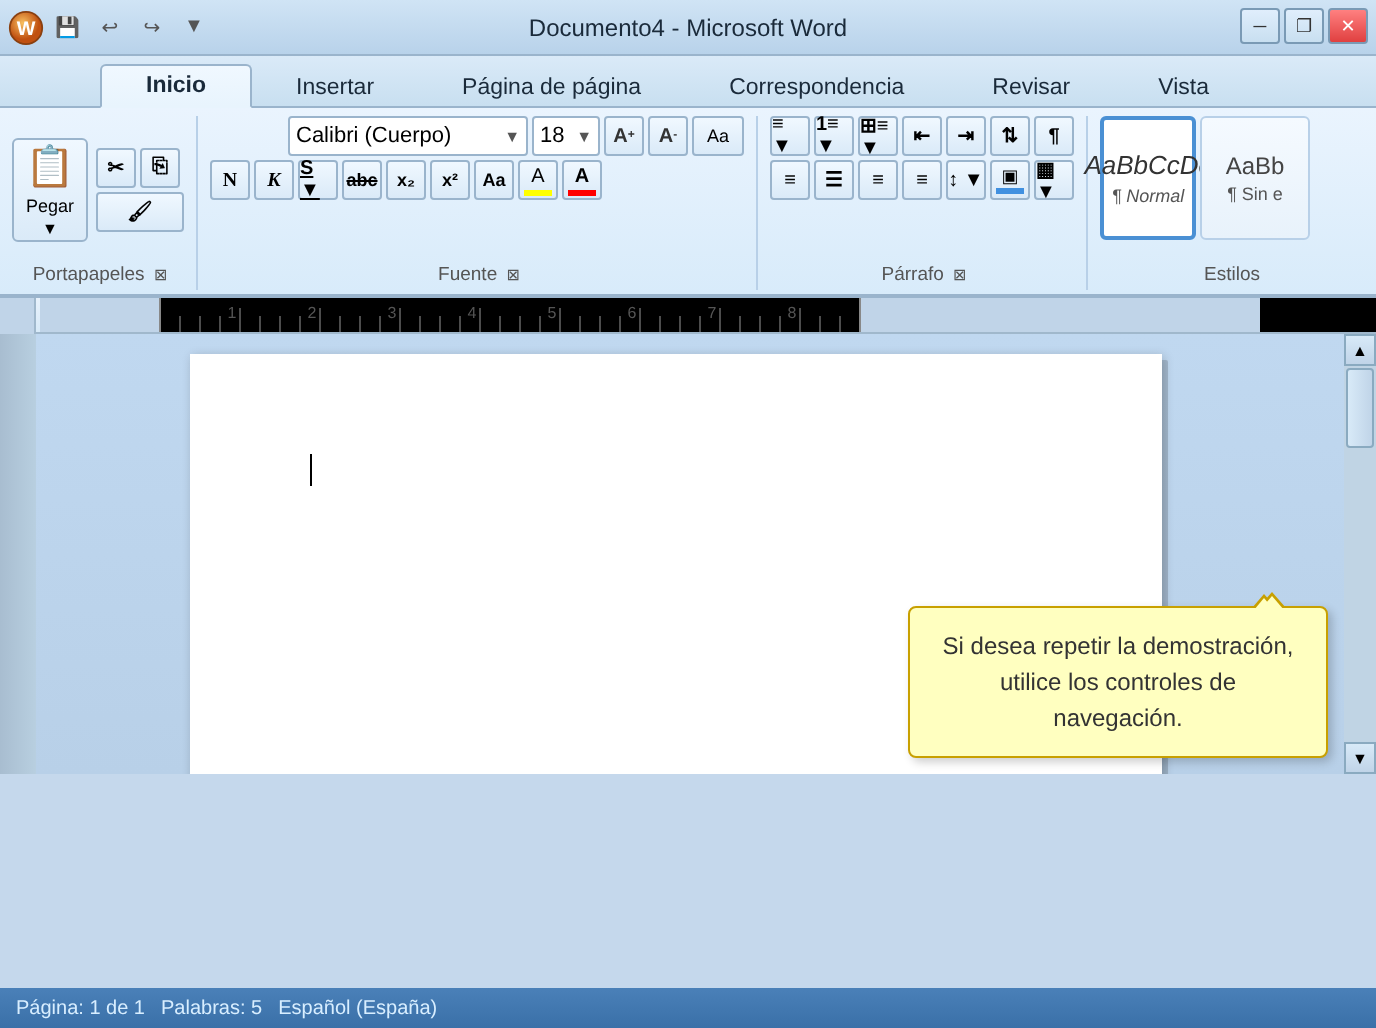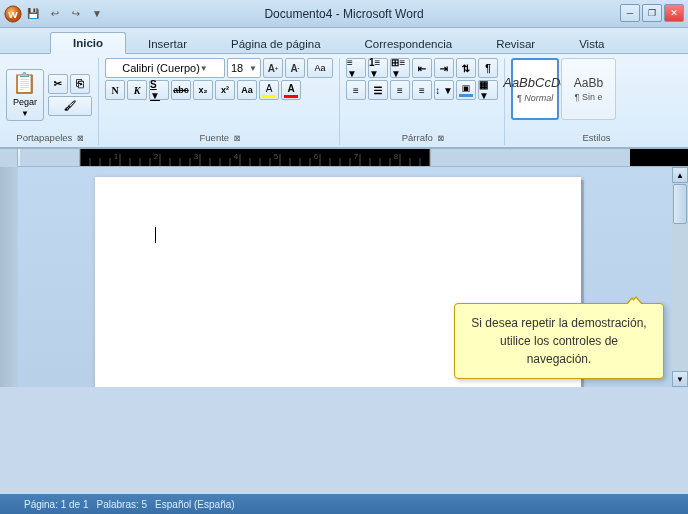--- a/index.html
+++ b/index.html
@@ -146,23 +146,24 @@
     }
     .font-selector {
       width: 120px;
       height: 20px;
       font-size: 11px;
       border: 1px solid #9ab4cc;
       background: white;
       padding: 0 3px;
       display: flex;
       align-items: center;
-      justify-content: center;
+      justify-content: space-between;
       cursor: pointer;
       border-radius: 2px;
+      margin-left: 39px;
     }
     .font-size-selector {
       width: 34px;
       height: 20px;
       font-size: 11px;
       border: 1px solid #9ab4cc;
       background: white;
       padding: 0 3px;
       display: flex;
       align-items: center;
@@ -690,16 +691,16 @@
   <div style="width:16px; background:#c0d4e4; display:flex; flex-direction:column;">
     <div class="scroll-btn">▲</div>
     <div style="flex:1; background:#c0d4e4; position:relative;">
       <div class="scroll-thumb"></div>
     </div>
     <div class="scroll-btn">▼</div>
   </div>
 </div>
 
 <div id="status-bar" style="position:absolute; bottom:0; left:0; right:0; height:20px; background:linear-gradient(to bottom, #4a80b8, #3a70a8); display:flex; align-items:center; padding:0 8px; gap:8px;">
-  <span class="status-item" style="font-size:10px; color:#d8eeff;margin-left:16px;">Página: 1 de 1</span>
+  <span class="status-item" style="font-size:10px; color:#d8eeff;">Página: 1 de 1</span>
   <span class="status-item" style="font-size:10px; color:#d8eeff;">Palabras: 5</span>
   <span class="status-item" style="font-size:10px; color:#d8eeff;">Español (España)</span>
 </div>
 
 </body></html>

